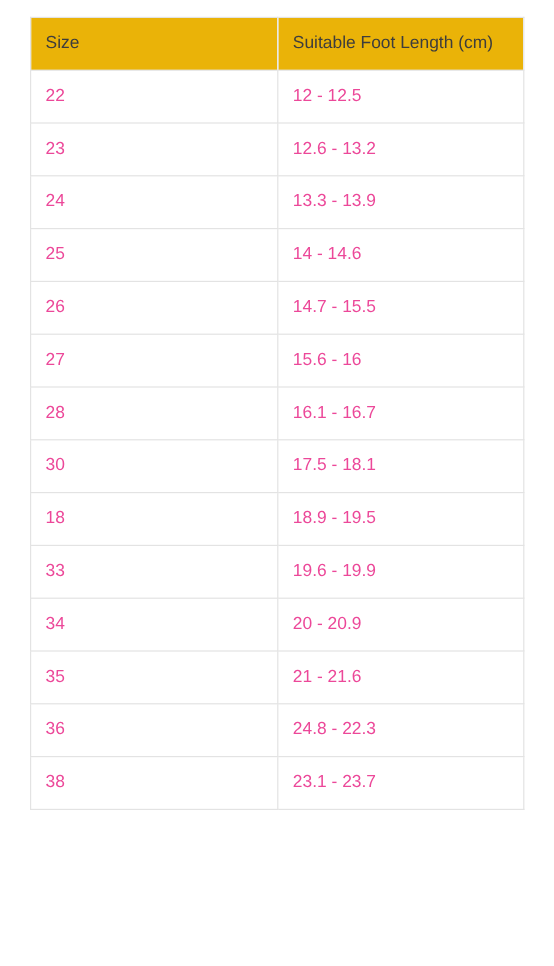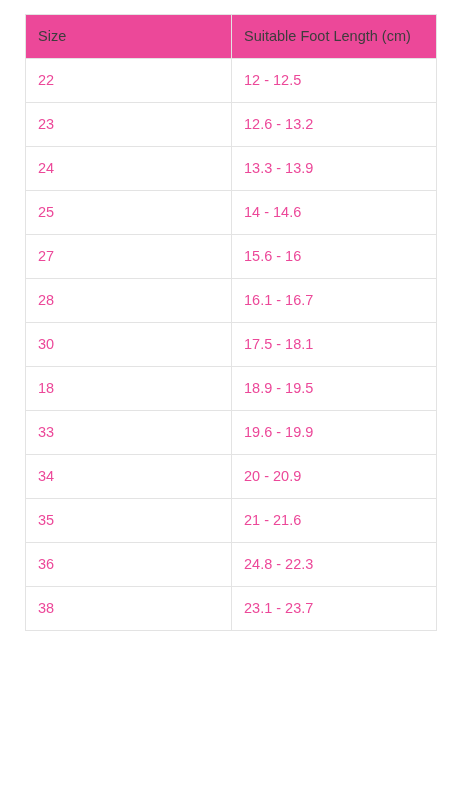--- a/index.html
+++ b/index.html
@@ -53,21 +53,21 @@
     color: #ec4899;
     font-family: "Liberation Sans", sans-serif;
     white-space: nowrap;
     overflow: hidden;
     box-sizing: border-box;
   }
 
   table.size-table thead th {
     font-weight: 400;
     color: #3d3d3d;
-    background: #ec4899;
+    background: #eab308;
   }
 </style>
 </head>
 <body>
 
 <div id="page">
 
   <div class="size-table-wrap">
     <table class="size-table">
       <colgroup>
@@ -89,20 +89,24 @@
             <td>23</td>
             <td>12.6 - 13.2</td>
           </tr>
           <tr>
             <td>24</td>
             <td>13.3 - 13.9</td>
           </tr>
           <tr>
             <td>25</td>
             <td>14 - 14.6</td>
+          </tr>
+          <tr>
+            <td>26</td>
+            <td>14.7 - 15.5</td>
           </tr>
           <tr>
             <td>27</td>
             <td>15.6 - 16</td>
           </tr>
           <tr>
             <td>28</td>
             <td>16.1 - 16.7</td>
           </tr>
           <tr>

